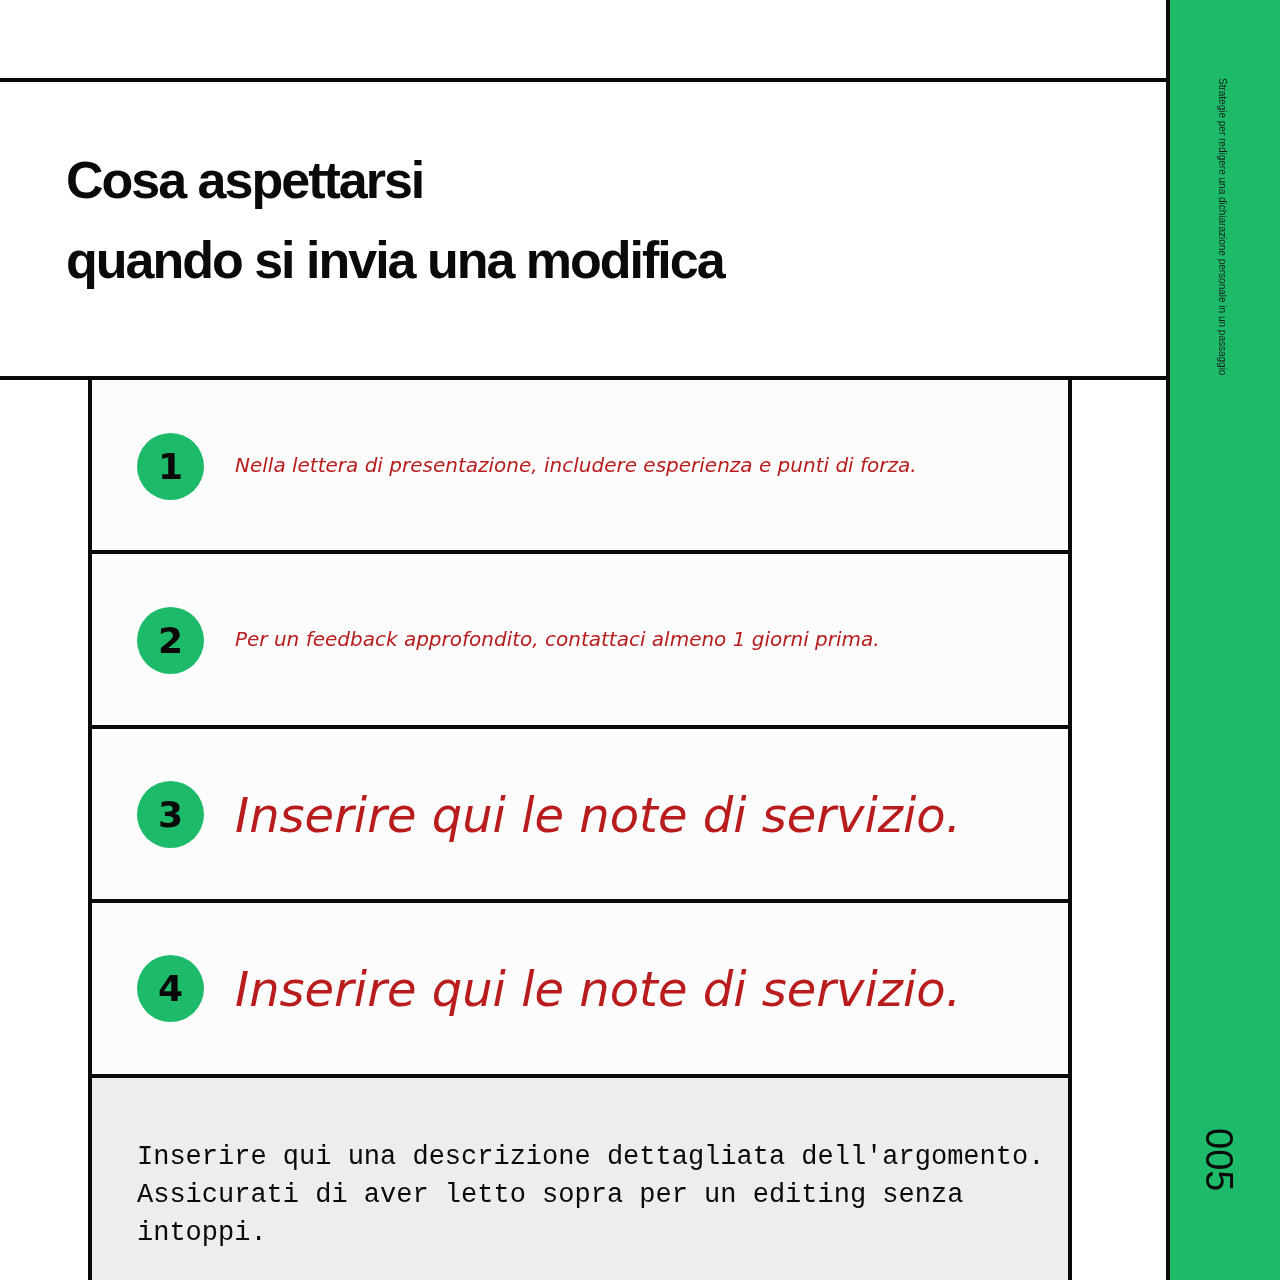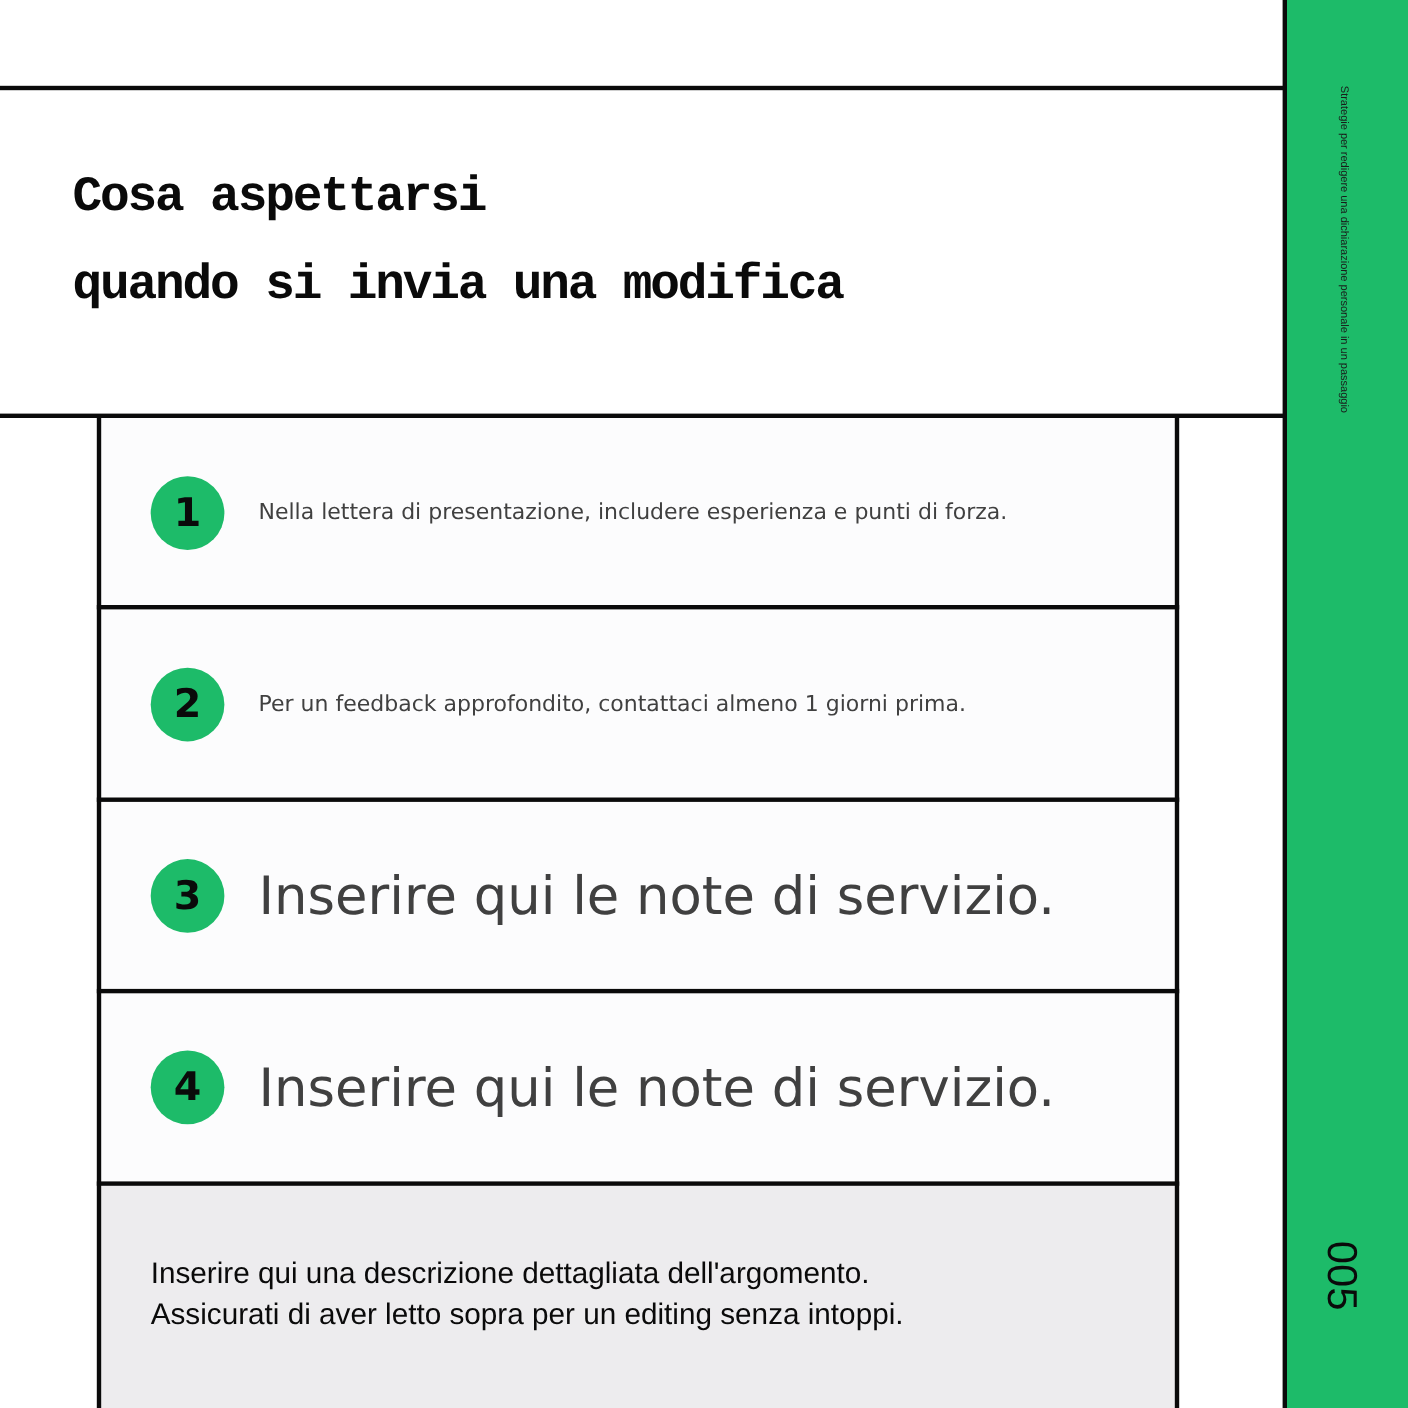--- a/index.html
+++ b/index.html
@@ -7,22 +7,22 @@
     width: 1280px; height: 1280px; position: relative; overflow: hidden;
     background: #ffffff;
     font-family: "Liberation Sans", "DejaVu Sans", sans-serif;
     color: #0a0a0a;
   }
   .hline { position: absolute; left: 0; width: 1168px; height: 4px; background: #0a0a0a; }
   .vline { position: absolute; width: 4px; background: #0a0a0a; }
 
   .title {
     position: absolute; left: 66px; top: 140px; margin: 0;
-    font-family: Liberation Mono, monospace; font-weight: 700;
-    font-size: 45px; line-height: 80px; letter-spacing: -2px;
+    font-family: Liberation Sans, sans-serif; font-weight: 700;
+    font-size: 52px; line-height: 80px; letter-spacing: -2px;
     white-space: pre-line;
   }
 
   .sidebar {
     position: absolute; left: 1170px; top: 0; width: 110px; height: 1280px;
     background: #1dbb69;
   }
   .side-caption {
     position: absolute; left: 1222px; top: 78px;
     font-size: 10px; white-space: nowrap; color: #1a1a1a;
@@ -39,32 +39,32 @@
     background: #fcfcfd;
   }
   .badge {
     position: absolute; left: 45px; width: 67px; height: 67px; border-radius: 50%;
     background: #1dbb69; color: #0a0a0a;
     font-family: "DejaVu Sans", sans-serif; font-weight: 700; font-size: 36px;
     display: flex; align-items: center; justify-content: center;
   }
   .row-text {
     position: absolute; left: 143px; white-space: nowrap;
-    font-family: "DejaVu Sans", sans-serif; color: #404040;
+    font-family: "DejaVu Sans", sans-serif; color: #b91c1c; font-style: italic;
   }
   .small { font-size: 20px; }
   .large { font-size: 48px; }
 
   .desc-box {
     position: absolute; left: 92px; top: 1078px; width: 976px; height: 202px;
     background: #edecee;
   }
   .desc {
     position: absolute; left: 45px; top: 60px; margin: 0;
-    font-family: Liberation Sans, sans-serif; font-size: 27px; line-height: 38px;
+    font-family: Liberation Mono, monospace; font-size: 27px; line-height: 38px;
     white-space: pre-line; color: #0a0a0a;
   }
 </style>
 </head>
 <body>
 
 <div class="hline" style="top:78px;"></div>
 <div class="hline" style="top:376px;"></div>
 
 <h1 class="title">Cosa aspettarsi

